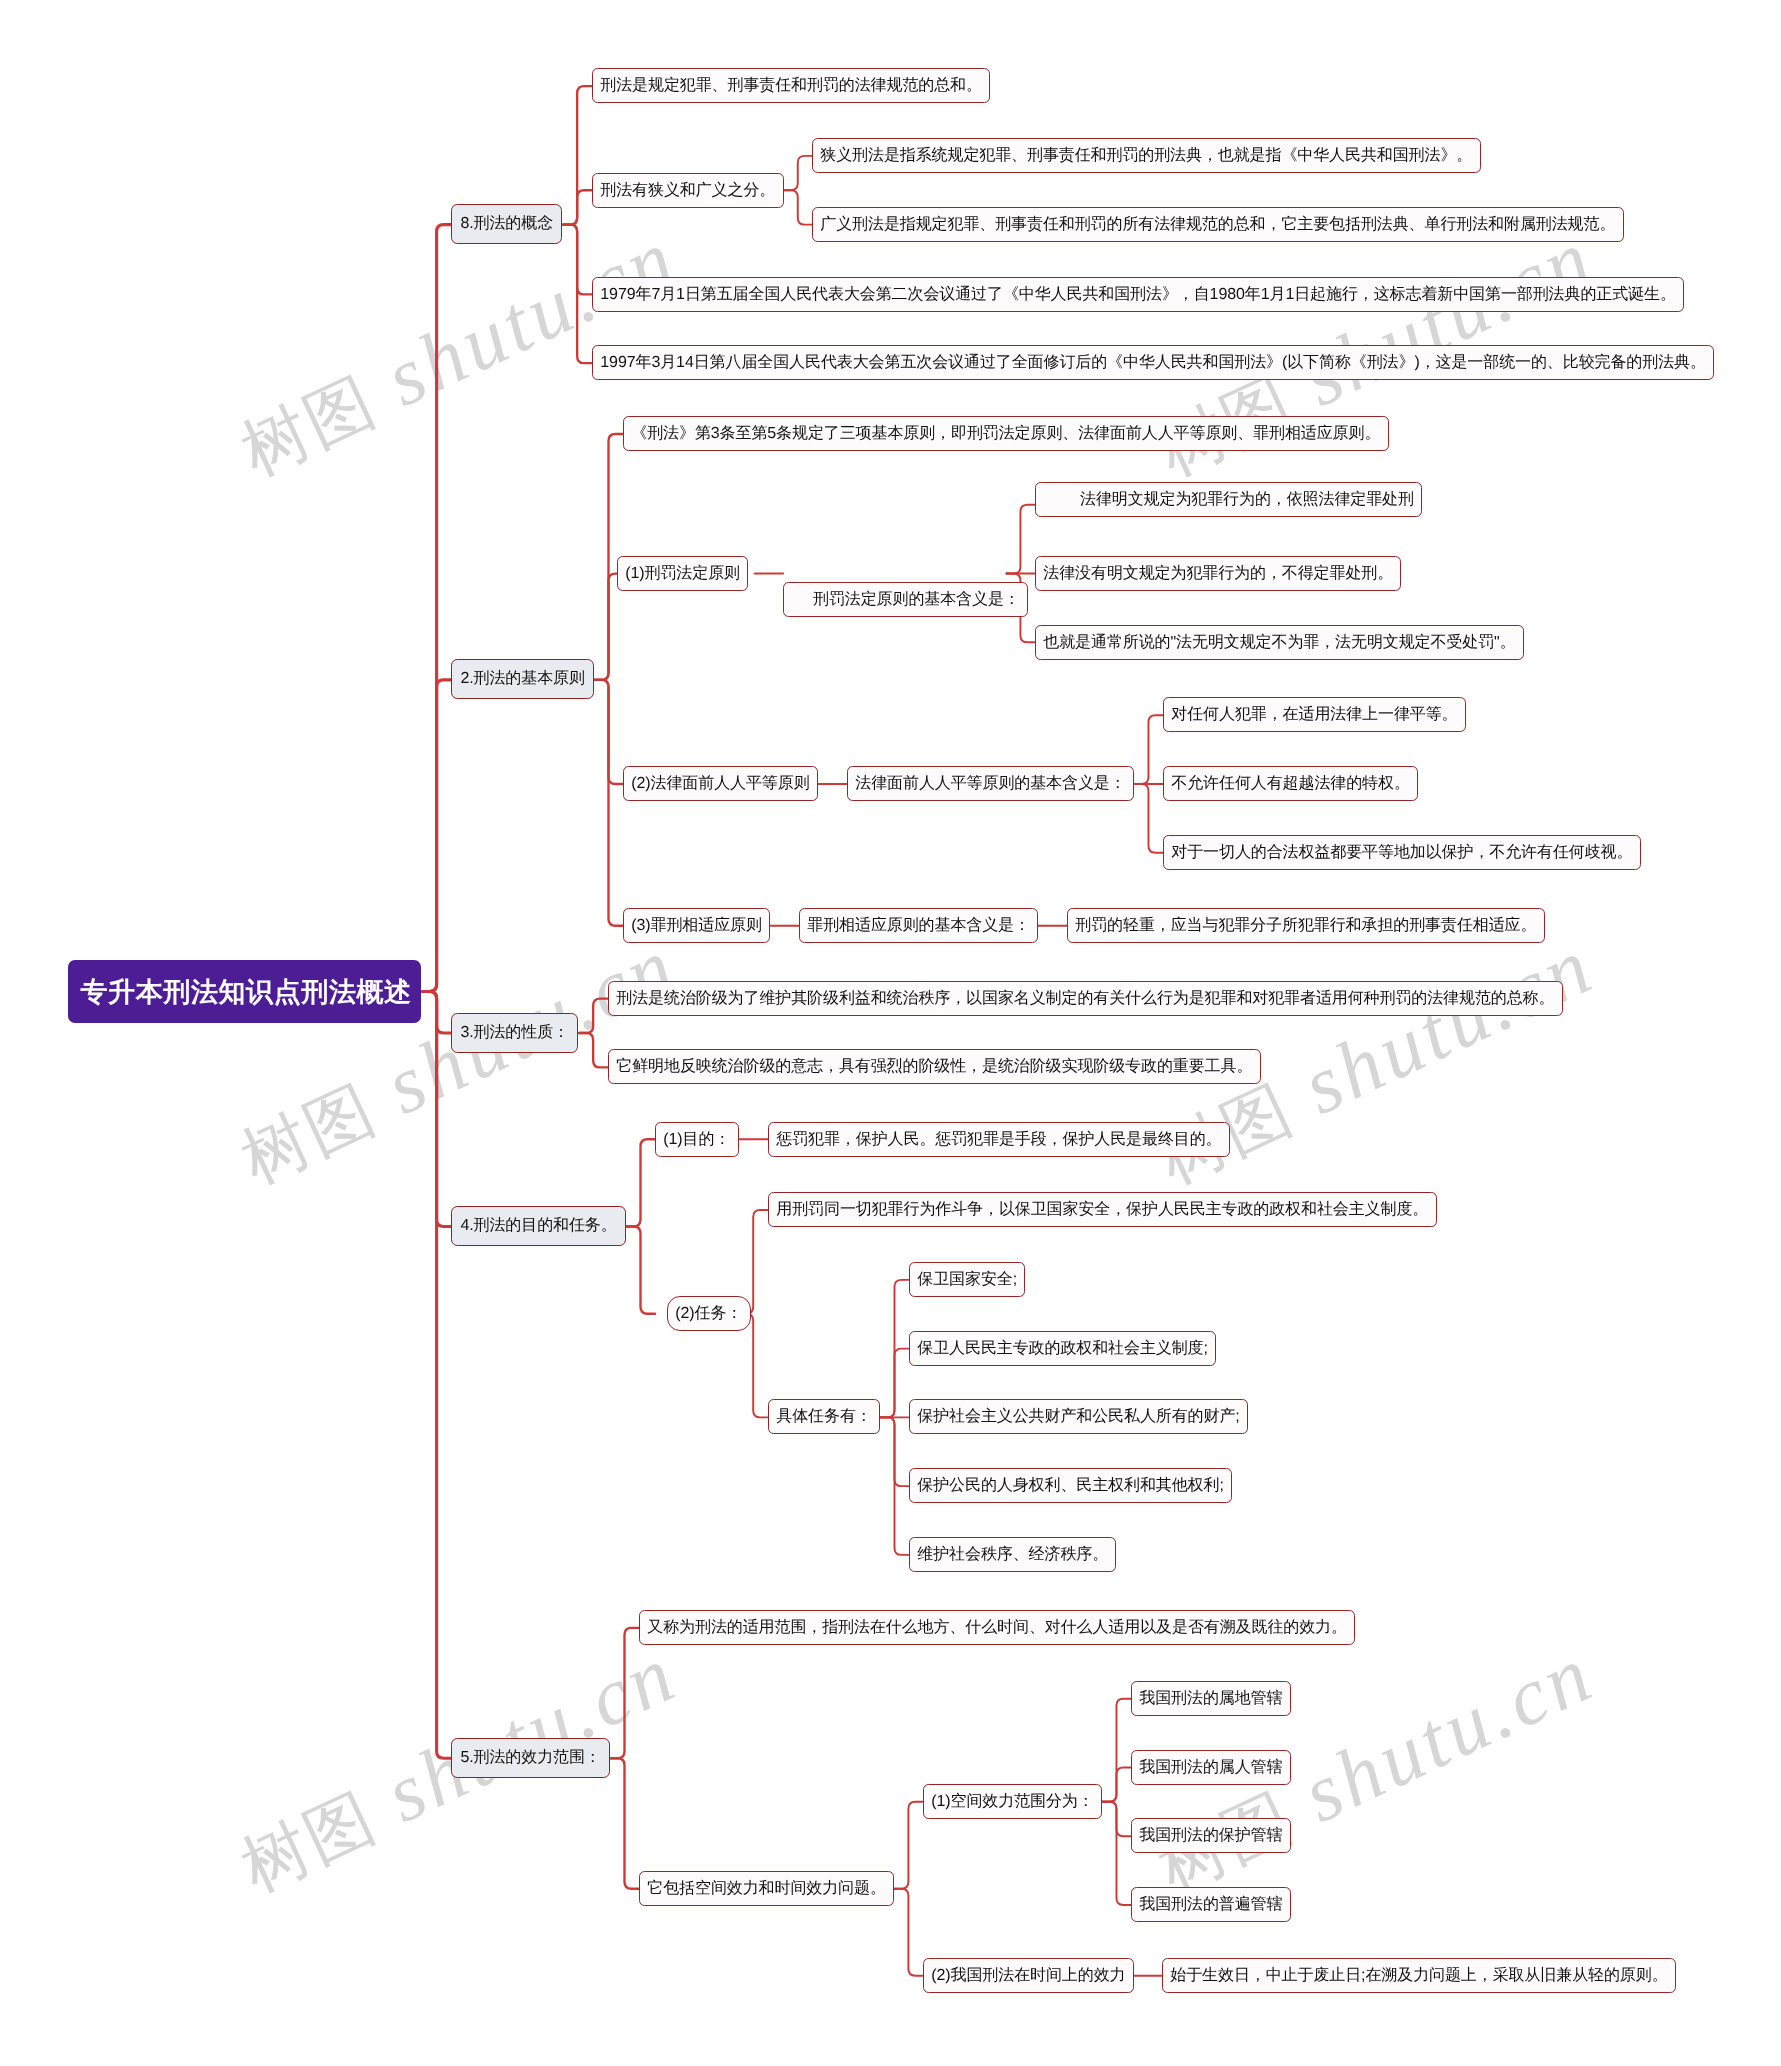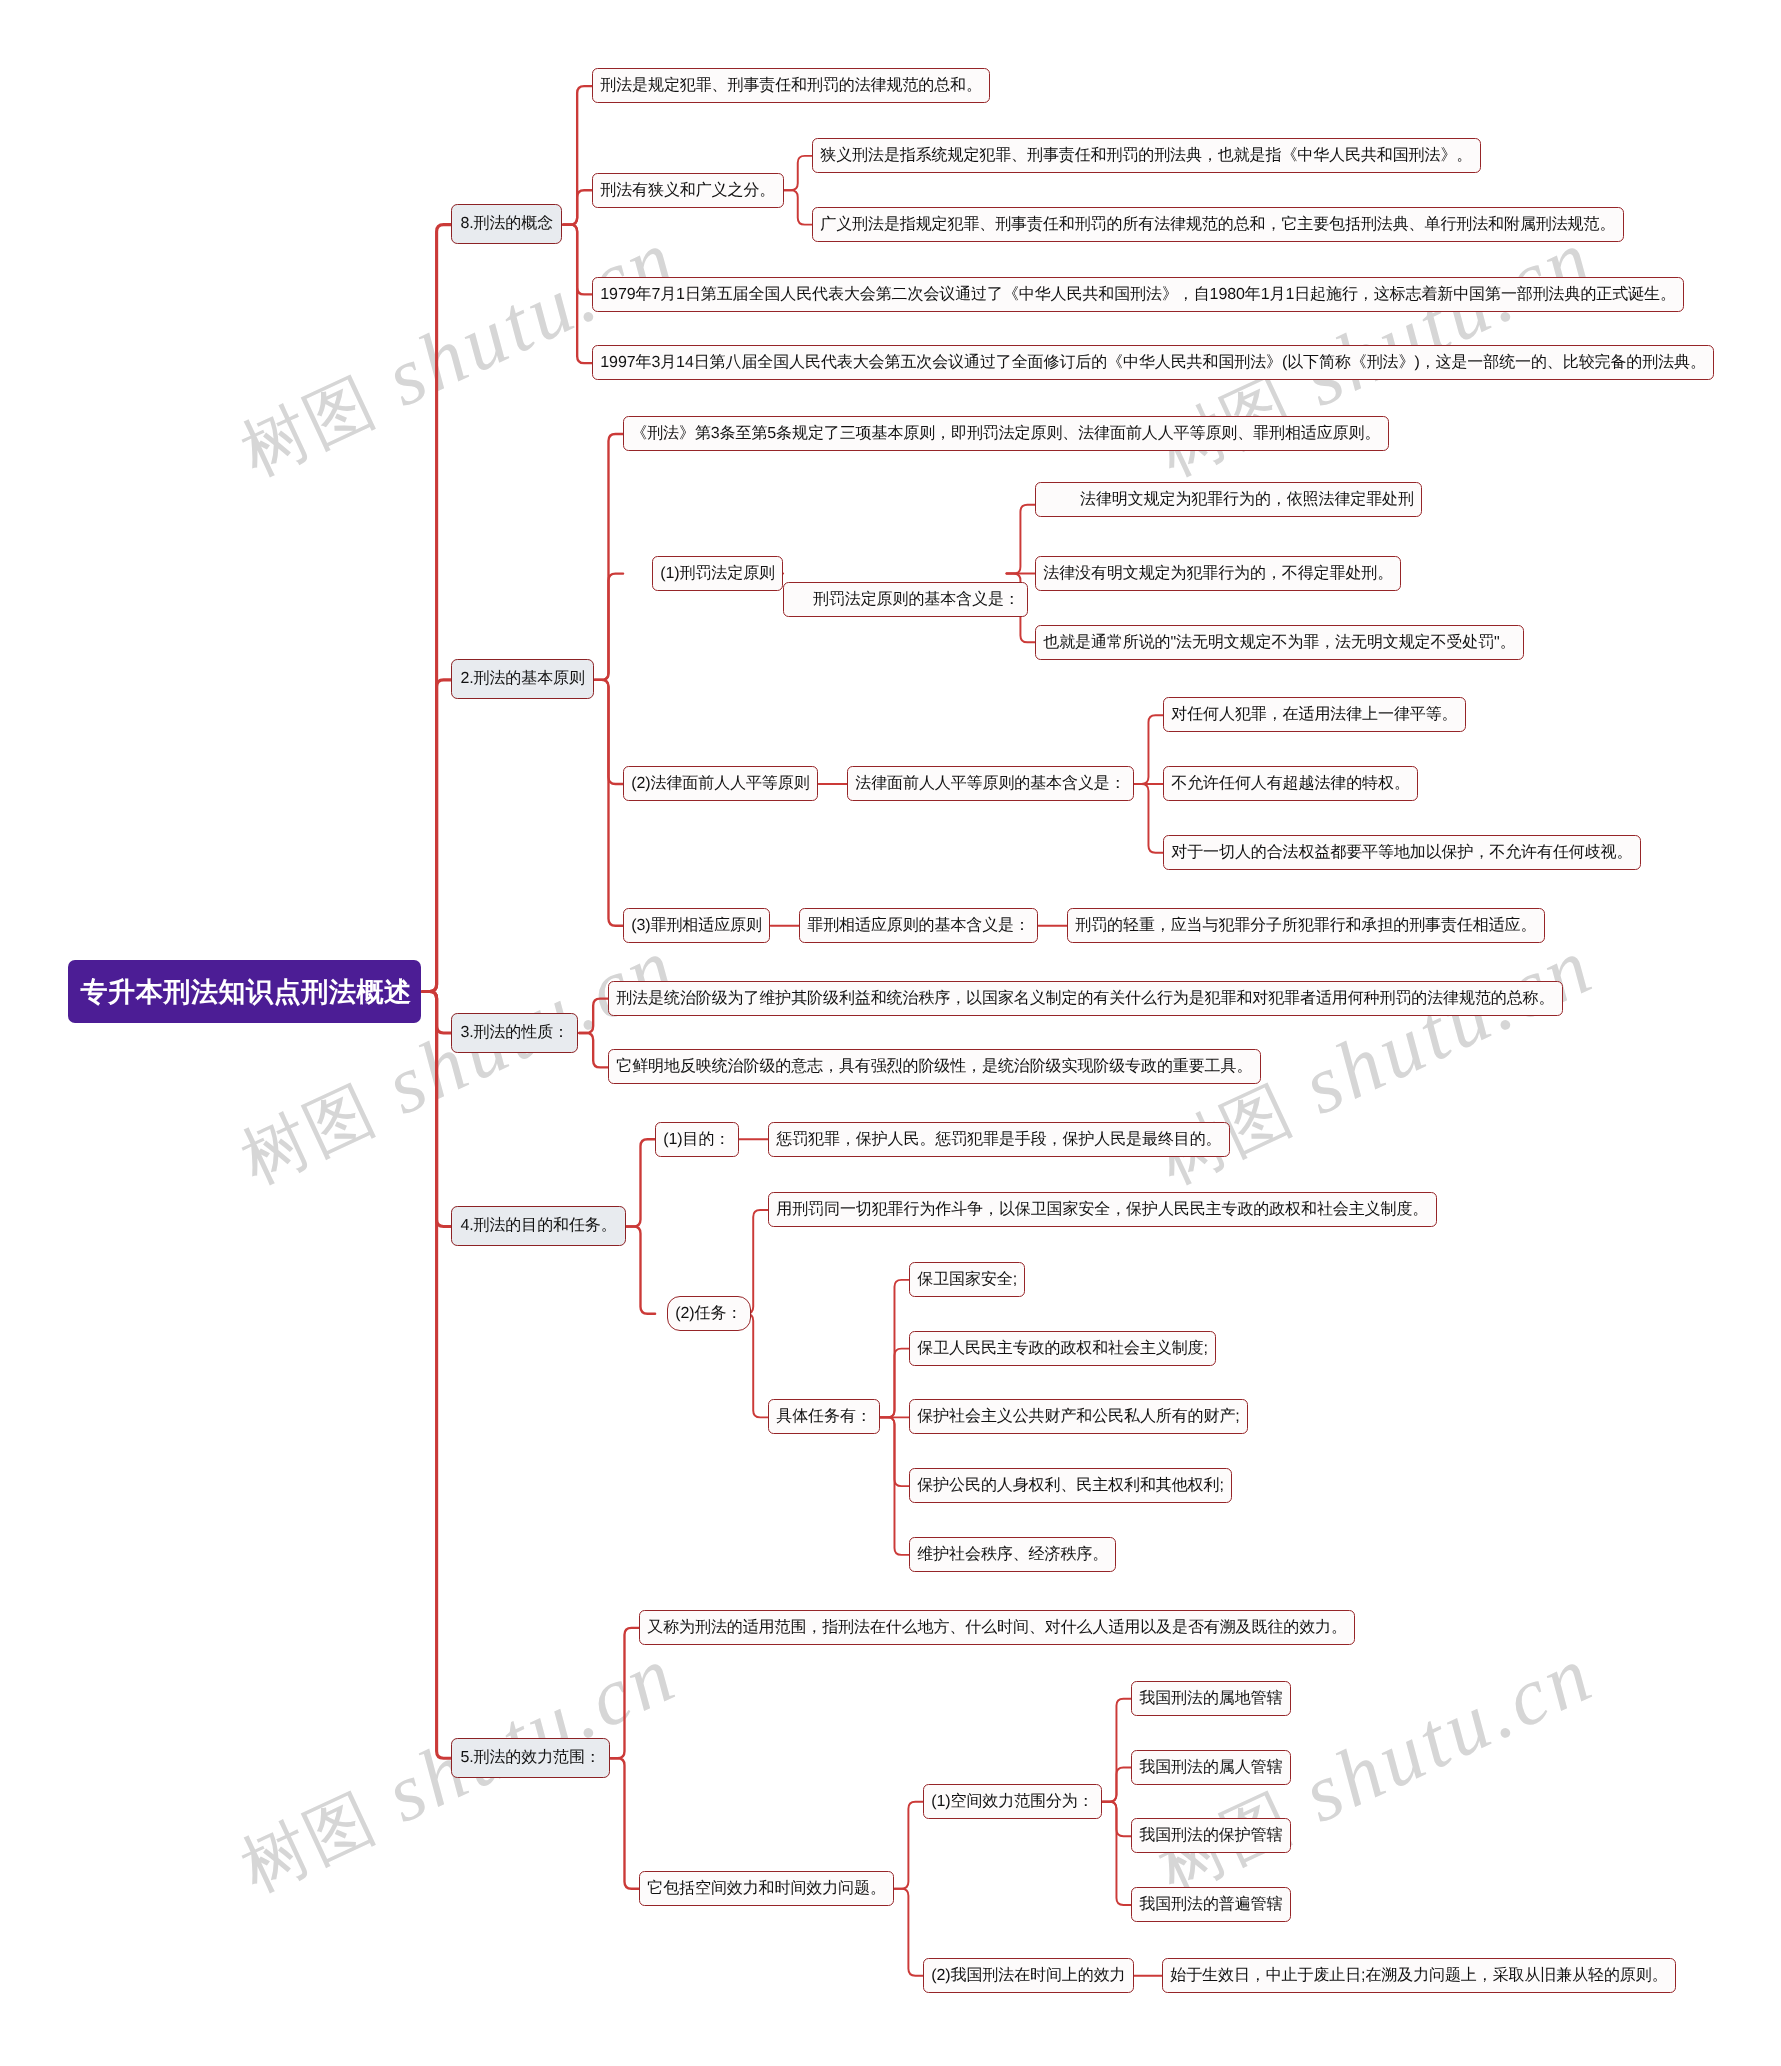--- a/index.html
+++ b/index.html
@@ -119,21 +119,21 @@
 <div class="node root" style="left: 68px; top: 960px;"><span>专升本刑法知识点刑法概述</span></div>
     <div class="node lvl1" style="left: 451px; top: 204px;"><span>8.刑法的概念</span></div>
     <div class="node" style="left: 592px; top: 68px;"><span>刑法是规定犯罪、刑事责任和刑罚的法律规范的总和。</span></div>
     <div class="node" style="left: 592px; top: 173px;"><span>刑法有狭义和广义之分。</span></div>
     <div class="node" style="left: 812px; top: 138px;"><span>狭义刑法是指系统规定犯罪、刑事责任和刑罚的刑法典，也就是指《中华人民共和国刑法》。</span></div>
     <div class="node" style="left: 812px; top: 207px;"><span>广义刑法是指规定犯罪、刑事责任和刑罚的所有法律规范的总和，它主要包括刑法典、单行刑法和附属刑法规范。</span></div>
     <div class="node" style="left: 592px; top: 277px;"><span>1979年7月1日第五届全国人民代表大会第二次会议通过了《中华人民共和国刑法》，自1980年1月1日起施行，这标志着新中国第一部刑法典的正式诞生。</span></div>
     <div class="node" style="left: 592px; top: 345px;"><span>1997年3月14日第八届全国人民代表大会第五次会议通过了全面修订后的《中华人民共和国刑法》(以下简称《刑法》)，这是一部统一的、比较完备的刑法典。</span></div>
     <div class="node lvl1" style="left: 451px; top: 659px;"><span>2.刑法的基本原则</span></div>
     <div class="node" style="left: 623px; top: 416px;"><span>《刑法》第3条至第5条规定了三项基本原则，即刑罚法定原则、法律面前人人平等原则、罪刑相适应原则。</span></div>
-    <div class="node" style="left: 652px; top: 556px;"><span>(1)刑罚法定原则</span></div>
+    <div class="node" style="left: 617px; top: 556px;"><span>(1)刑罚法定原则</span></div>
     <div class="node" style="left: 783px; top: 582px; padding-left: 29px;"><span>刑罚法定原则的基本含义是：</span></div>
     <div class="node" style="left: 1035px; top: 482px; padding-left: 44px;"><span>法律明文规定为犯罪行为的，依照法律定罪处刑</span></div>
     <div class="node" style="left: 1035px; top: 556px;"><span>法律没有明文规定为犯罪行为的，不得定罪处刑。</span></div>
     <div class="node" style="left: 1035px; top: 625px;"><span>也就是通常所说的"法无明文规定不为罪，法无明文规定不受处罚"。</span></div>
     <div class="node" style="left: 623px; top: 766px;"><span>(2)法律面前人人平等原则</span></div>
     <div class="node" style="left: 847px; top: 766px;"><span>法律面前人人平等原则的基本含义是：</span></div>
     <div class="node" style="left: 1163px; top: 697px;"><span>对任何人犯罪，在适用法律上一律平等。</span></div>
     <div class="node" style="left: 1163px; top: 766px;"><span>不允许任何人有超越法律的特权。</span></div>
     <div class="node" style="left: 1163px; top: 835px;"><span>对于一切人的合法权益都要平等地加以保护，不允许有任何歧视。</span></div>
     <div class="node" style="left: 623px; top: 908px;"><span>(3)罪刑相适应原则</span></div>

